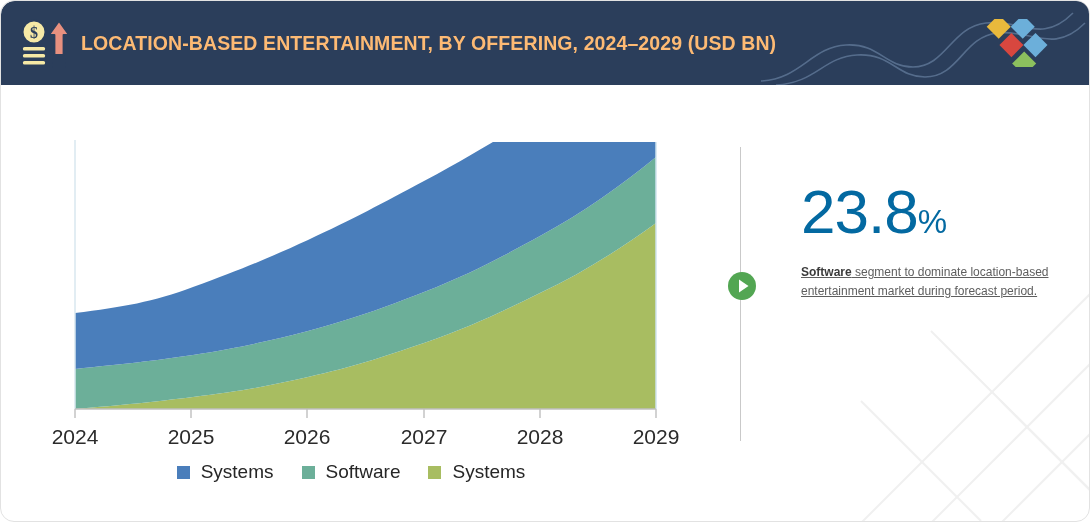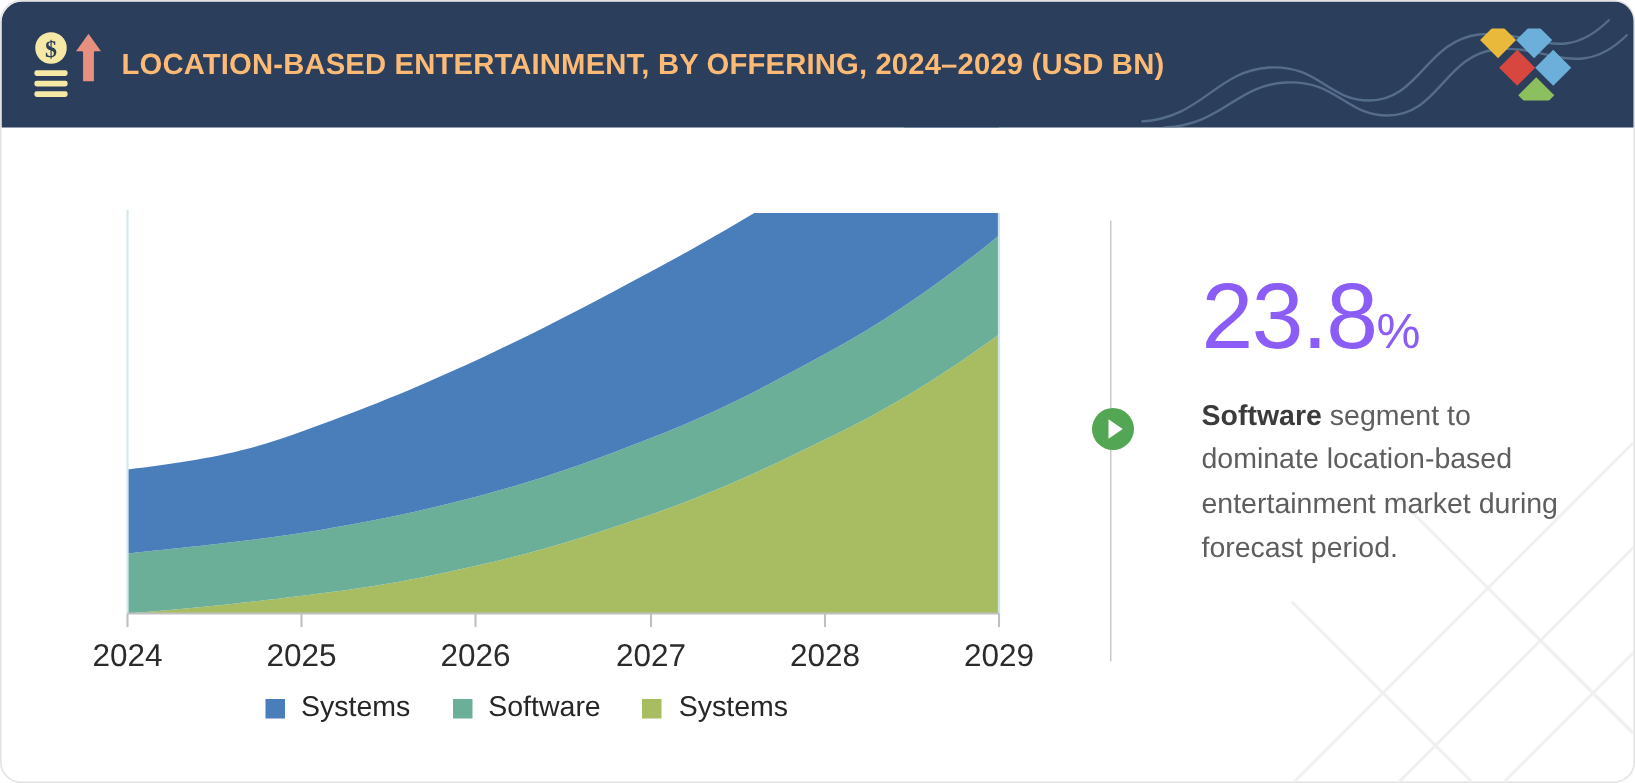--- a/index.html
+++ b/index.html
@@ -47,21 +47,21 @@
     font-weight:bold;
     letter-spacing:.1px;
     white-space:nowrap;
   }
   #brand-logo{
     position:absolute;right:18px;top:18px;width:92px;height:48px;
   }
 
   
   #chart-panel{
-    position:absolute;left:12px;top:84px;
+    position:absolute;left:2px;top:84px;
     width:700px;height:438px;
     z-index:2;
   }
   #chart-svg{position:absolute;left:0;top:0;}
 
   .tick-label{
     font-family:"Liberation Sans","DejaVu Sans",sans-serif;
     font-size:21px;
     fill:#2b2b2b;
     text-anchor:middle;
@@ -91,32 +91,33 @@
     width:30px;height:30px;
     z-index:5;
   }
   #stat-panel{
     position:absolute;left:800px;top:180px;
     width:258px;
     z-index:3;
   }
   #stat-value{
     font-size:62px;
-    color:#8b5cf6;
+    color:#0369a1;
     letter-spacing:-1px;
     line-height:1;
     white-space:nowrap;
     font-weight:400;
   }
   #stat-value .pct{font-size:33px;letter-spacing:0;}
   #stat-desc{
     margin-top:20px;
-    font-size:19px;
+    font-size:12px;
     line-height:1.55;
     color:#5e5e5e;
+    text-decoration:underline;
   }
   #stat-desc .strong{color:#3b3b3b;font-weight:bold;}
 </style>
 </head>
 <body>
 
 <div id="card">
 
   <svg id="watermark" viewBox="0 0 1090 522" width="1090" height="522">
     <g stroke="#f0f0f0" stroke-width="2" fill="none">

